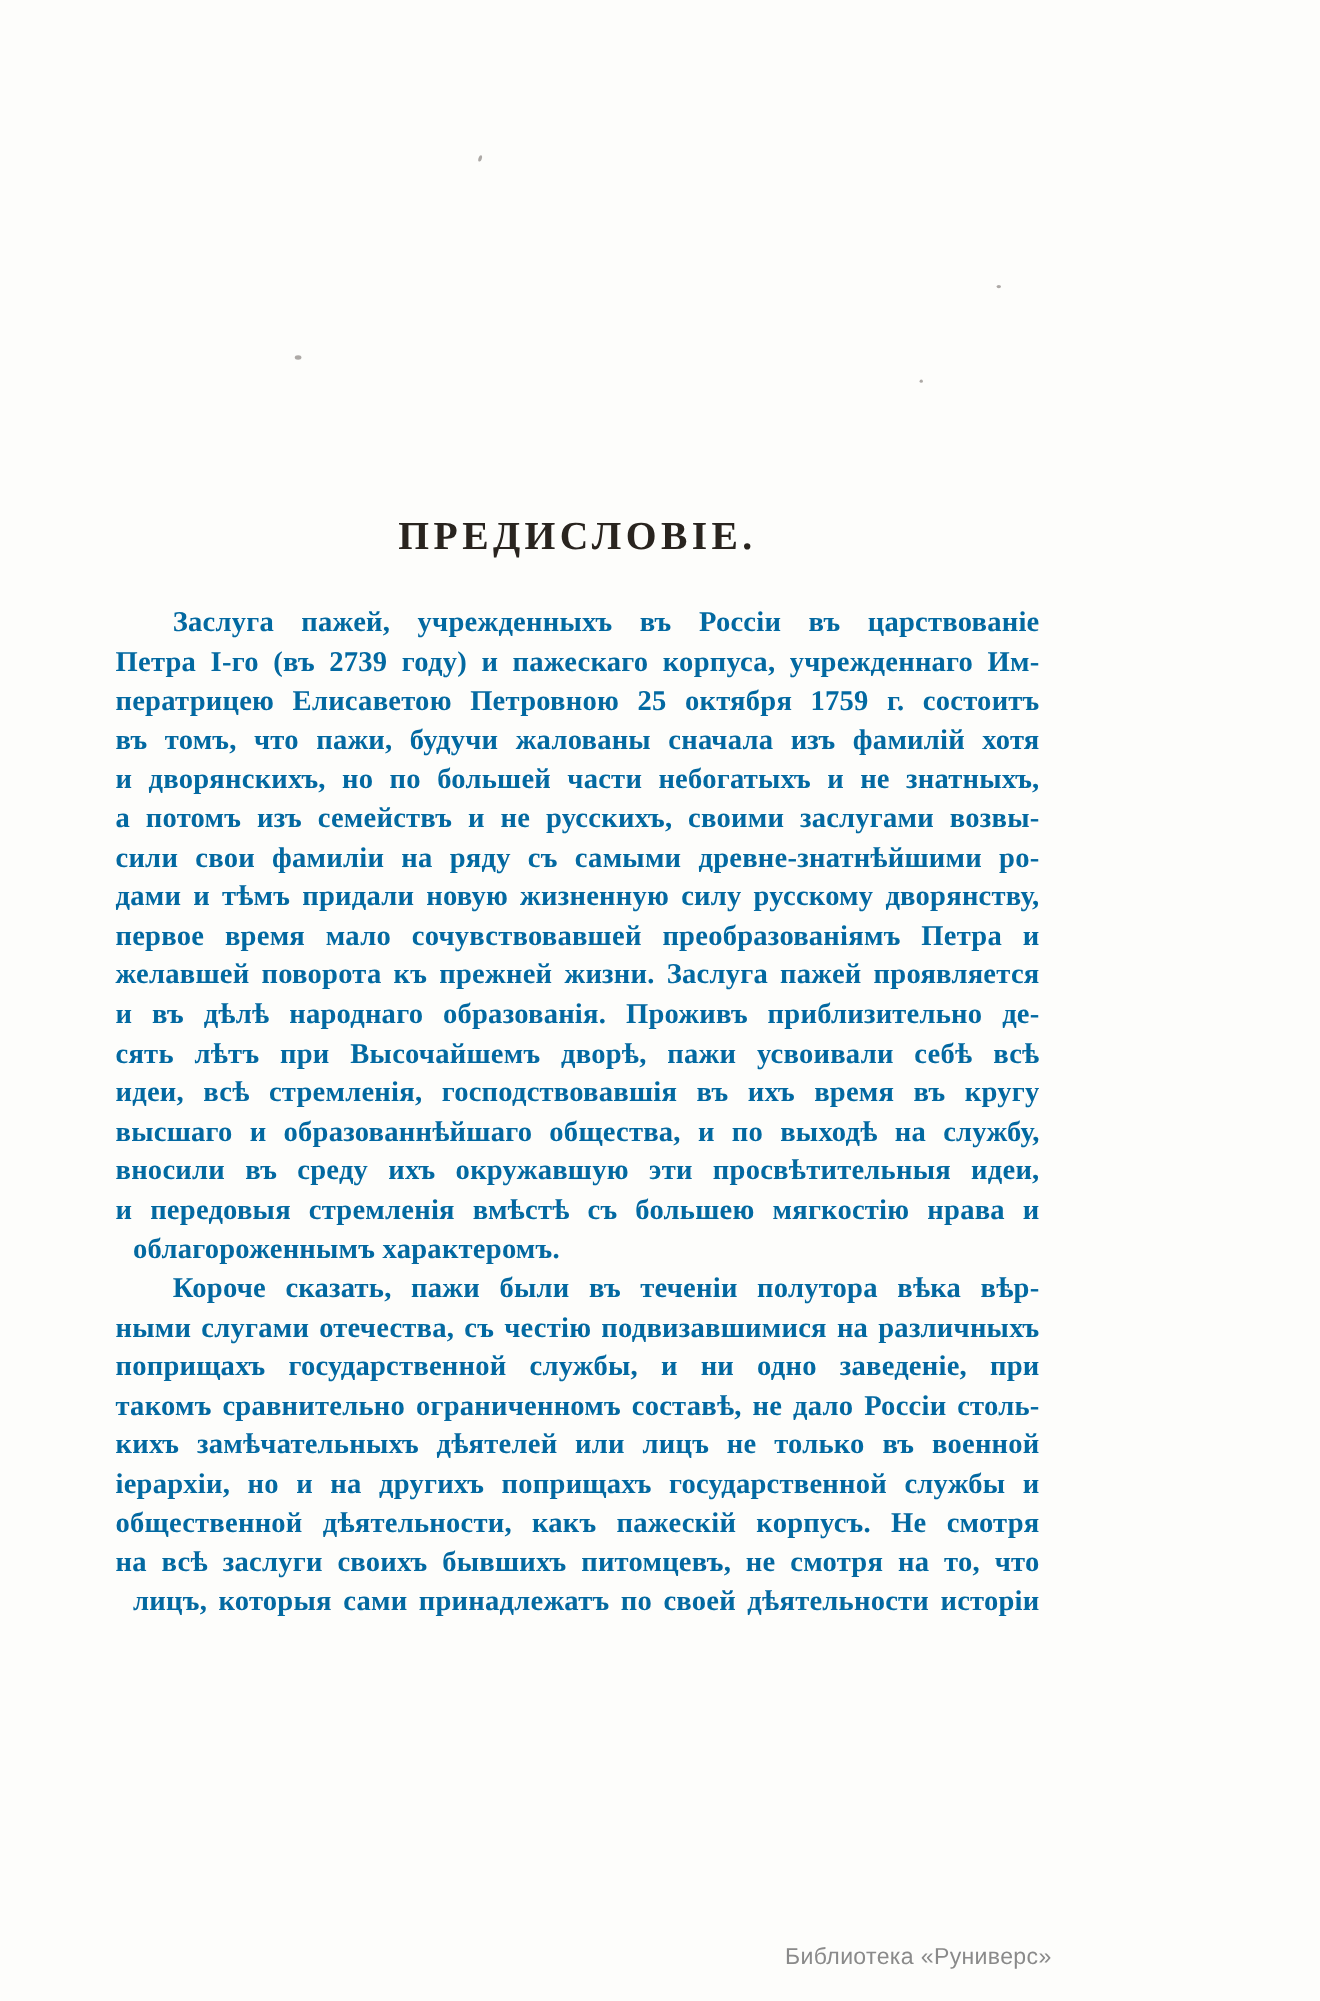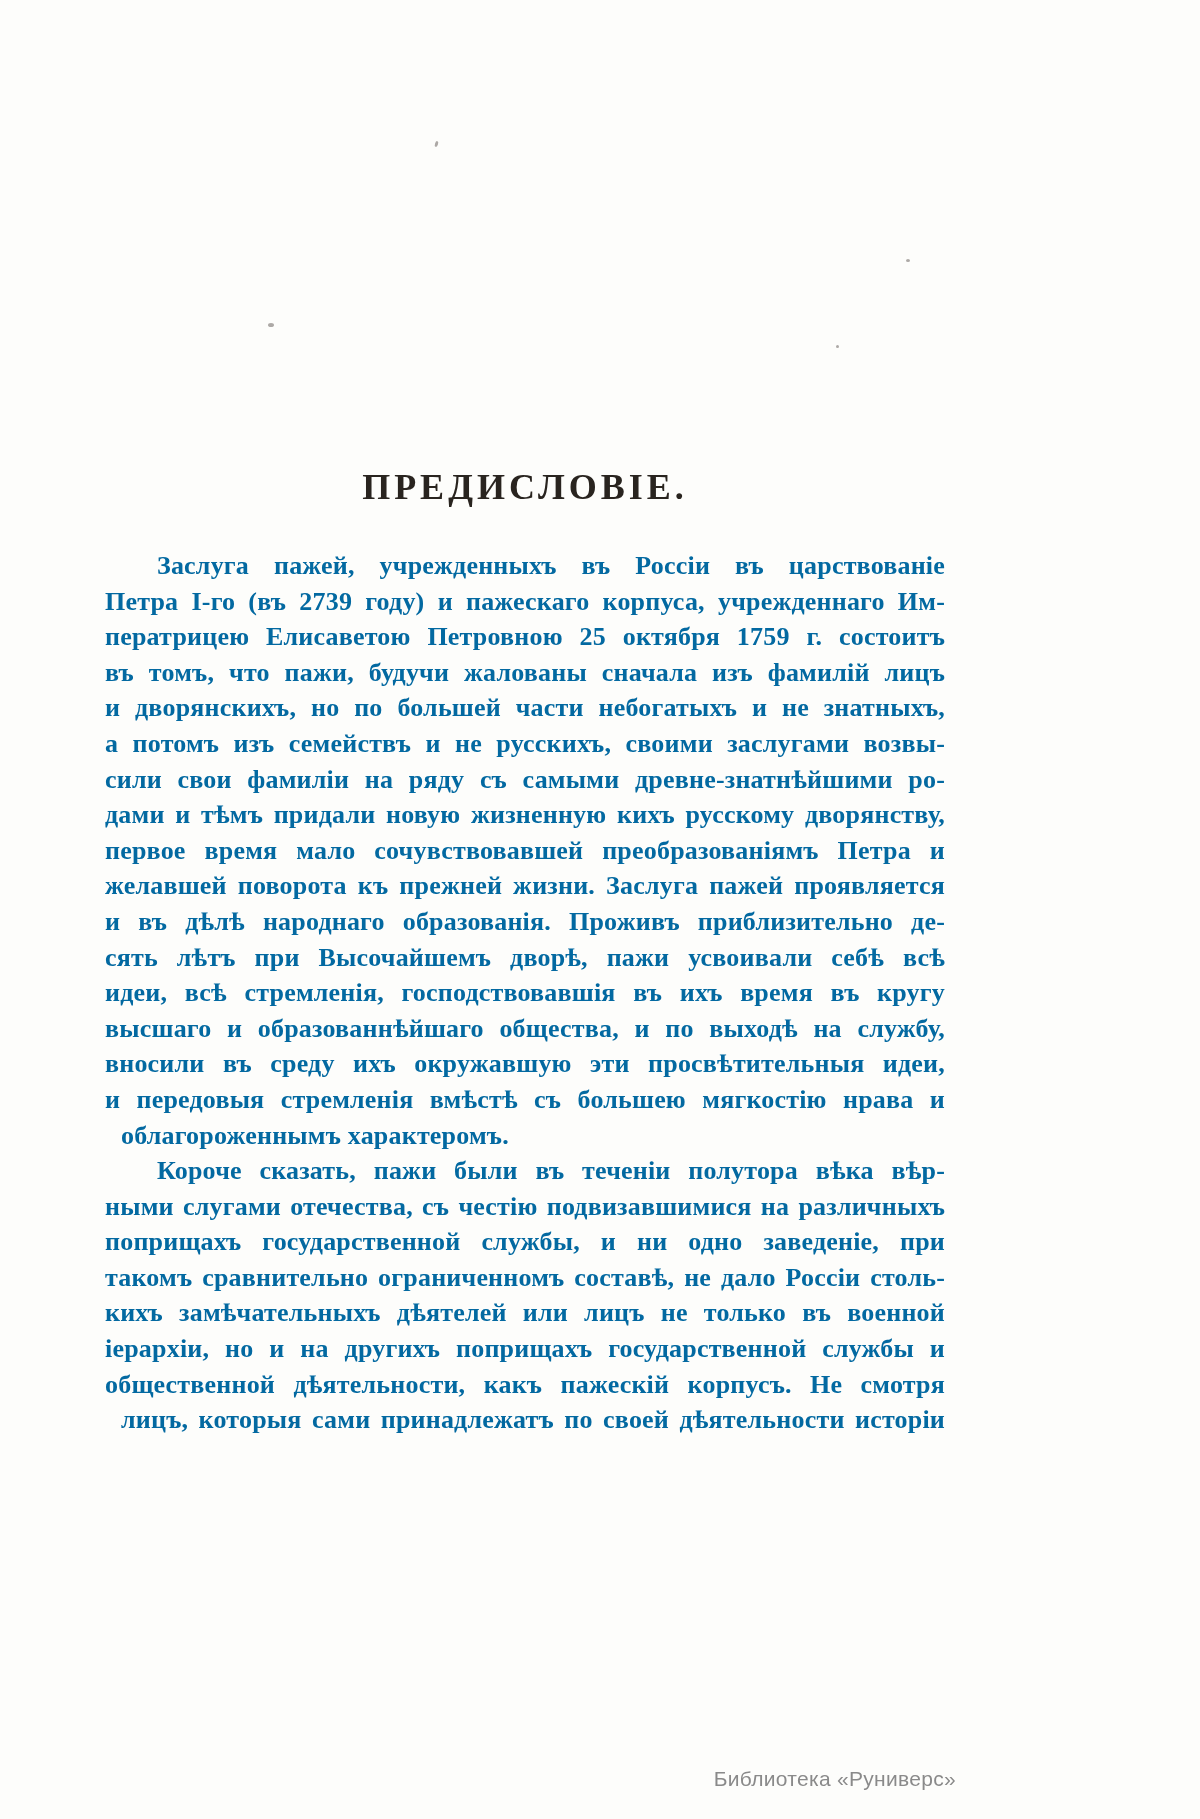--- a/index.html
+++ b/index.html
@@ -83,42 +83,43 @@
   <span class="speck speck-3"></span>
   <span class="speck speck-4"></span>
 
   <h1 class="title">ПРЕДИСЛОВІЕ.</h1>
 
   <div class="text-block">
     <div class="para">
         <div class="line">Заслуга пажей, учрежденныхъ въ Россіи въ царствованіе</div>
         <div class="line">Петра I-го (въ 2739 году) и пажескаго корпуса, учрежденнаго Им-</div>
         <div class="line">ператрицею Елисаветою Петровною 25 октября 1759 г. состоитъ</div>
-        <div class="line">въ томъ, что пажи, будучи жалованы сначала изъ фамилій лицъ</div>
+        <div class="line">въ томъ, что пажи, будучи жалованы сначала изъ фамилій хотя</div>
         <div class="line">и дворянскихъ, но по большей части небогатыхъ и не знатныхъ,</div>
         <div class="line">а потомъ изъ семействъ и не русскихъ, своими заслугами возвы-</div>
         <div class="line">сили свои фамиліи на ряду съ самыми древне-знатнѣйшими ро-</div>
-        <div class="line">дами и тѣмъ придали новую жизненную кихъ русскому дворянству,</div>
+        <div class="line">дами и тѣмъ придали новую жизненную силу русскому дворянству,</div>
         <div class="line">первое время мало сочувствовавшей преобразованіямъ Петра и</div>
         <div class="line">желавшей поворота къ прежней жизни. Заслуга пажей проявляется</div>
         <div class="line">и въ дѣлѣ народнаго образованія. Проживъ приблизительно де-</div>
         <div class="line">сять лѣтъ при Высочайшемъ дворѣ, пажи усвоивали себѣ всѣ</div>
         <div class="line">идеи, всѣ стремленія, господствовавшія въ ихъ время въ кругу</div>
         <div class="line">высшаго и образованнѣйшаго общества, и по выходѣ на службу,</div>
         <div class="line">вносили въ среду ихъ окружавшую эти просвѣтительныя идеи,</div>
         <div class="line">и передовыя стремленія вмѣстѣ съ большею мягкостію нрава и</div>
         <div class="line">облагороженнымъ характеромъ.</div>
       </div>
     <div class="para last-justified">
         <div class="line">Короче сказать, пажи были въ теченіи полутора вѣка вѣр-</div>
         <div class="line">ными слугами отечества, съ честію подвизавшимися на различныхъ</div>
         <div class="line">поприщахъ государственной службы, и ни одно заведеніе, при</div>
         <div class="line">такомъ сравнительно ограниченномъ составѣ, не дало Россіи столь-</div>
         <div class="line">кихъ замѣчательныхъ дѣятелей или лицъ не только въ военной</div>
         <div class="line">іерархіи, но и на другихъ поприщахъ государственной службы и</div>
         <div class="line">общественной дѣятельности, какъ пажескій корпусъ. Не смотря</div>
+        <div class="line">на всѣ заслуги своихъ бывшихъ питомцевъ, не смотря на то, что</div>
         <div class="line">лицъ, которыя сами принадлежатъ по своей дѣятельности исторіи</div>
       </div>
   </div>
 
   <div class="watermark">Библиотека «Руниверс»</div>
 
 </div>
 
 </body></html>

